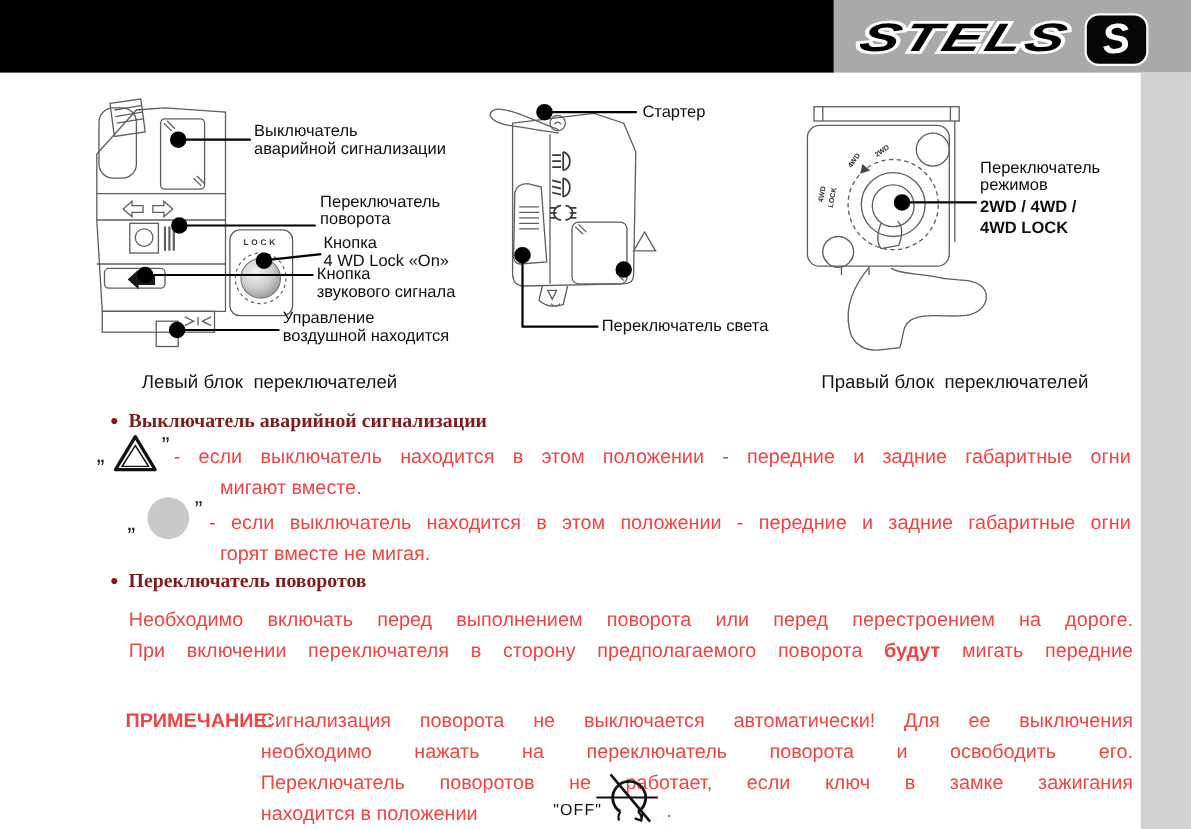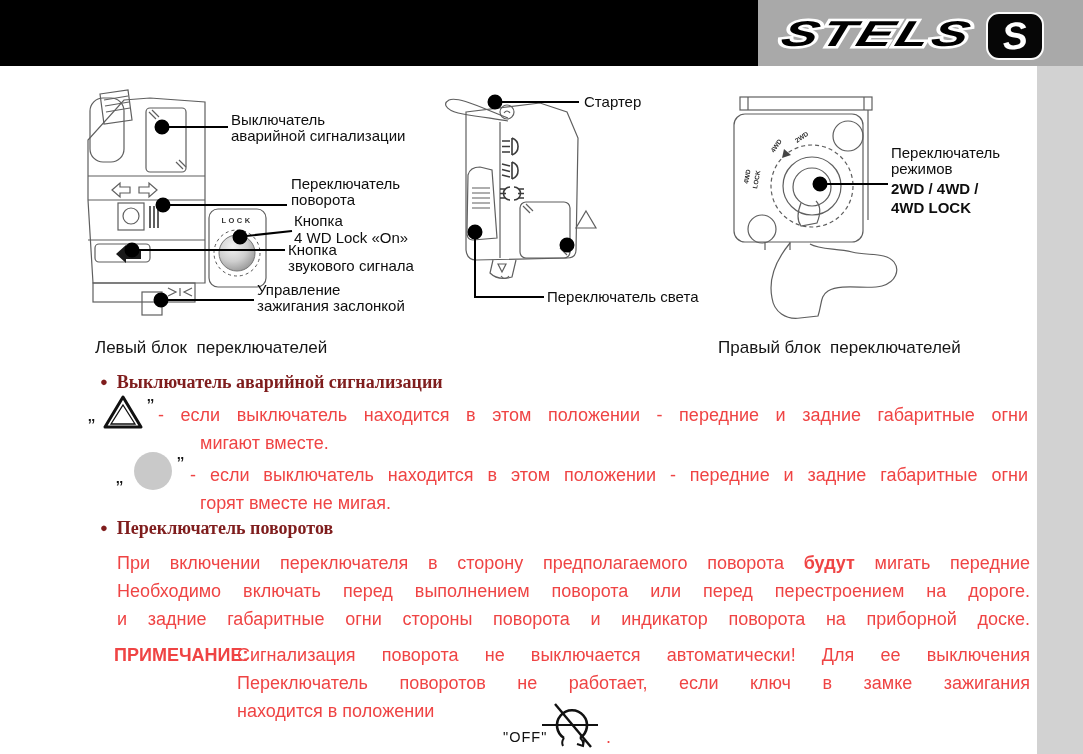--- a/index.html
+++ b/index.html
@@ -8,21 +8,21 @@
           font-family:"Liberation Sans","DejaVu Sans",sans-serif; color:#141414; }
   .abs { position:absolute; }
   .topbar { left:0; top:0; width:758px; height:66px; background:#000; }
   .logoblock { left:758px; top:0; width:325px; height:66px; background:#a9a9a9; }
   .rightstrip { left:1037px; top:66px; width:46px; height:688px; background:#d2d2d2; }
   .badge { left:986px; top:12px; width:58px; height:48px; background:#060606; border:2px solid #fbfbfb;
            border-radius:13px; display:flex; align-items:center; justify-content:center; }
   .badge span { color:#fff; font-weight:bold; font-style:italic; font-size:38px; transform:rotate(-6deg); }
   .lbl { white-space:pre-line; font-size:15px; line-height:16px; color:#0e0e0e; }
   .lbl-b { white-space:pre-line; font-size:15px; line-height:19px; font-weight:bold; color:#0e0e0e; }
-  .caption { width:300px; font-size:17px; color:#161616; white-space:pre; }
+  .caption { width:300px; text-align:center; font-size:17px; color:#161616; white-space:pre; }
   .head { font-size:18px; font-weight:bold; color:#7f1d1d;font-family:Liberation Serif, serif; }
   .head .blt { font-size:13px; vertical-align:2px; margin-right:9px; }
   .body18 { font-size:18px; line-height:28px; color:#ef4444; }
   .just { text-align:justify; text-align-last:justify; }
   .qm { font-size:21px; color:#111; }
   .graycircle { width:38px; height:38px; border-radius:50%; background:#c9c9c9; }
   .offsmall { font-size:14.5px; letter-spacing:1px; color:#111; }
   svg { display:block; }
   .art { pointer-events:none; }
 </style>
@@ -142,21 +142,21 @@
 
   <div class="abs lbl" style="left:231px;top:112px">Выключатель
 аварийной сигнализации</div>
   <div class="abs lbl" style="left:291px;top:176px">Переключатель
 поворота</div>
   <div class="abs lbl" style="left:294px;top:212px;line-height:17px">Кнопка
 4 WD Lock «On»</div>
   <div class="abs lbl" style="left:288px;top:242px">Кнопка
 звукового сигнала</div>
   <div class="abs lbl" style="left:257px;top:282px">Управление
-зажигания заслонкой</div>
+воздушной находится</div>
   <div class="abs lbl" style="left:584px;top:94px">Стартер</div>
   <div class="abs lbl" style="left:547px;top:289px">Переключатель света</div>
   <div class="abs lbl" style="left:891px;top:145px">Переключатель
 режимов</div>
   <div class="abs lbl-b" style="left:891px;top:179px">2WD / 4WD /
 4WD LOCK</div>
 
   <div class="abs caption" style="left:95px;top:338px">Левый блок  переключателей</div>
   <div class="abs caption" style="left:718px;top:338px">Правый блок  переключателей</div>
 
@@ -176,28 +176,28 @@
   <span class="abs qm" style="left:116px;top:464px">„</span>
   <div class="abs graycircle" style="left:134px;top:452px"></div>
   <span class="abs qm" style="left:177px;top:452px">”</span>
   <div class="abs body18 just" style="left:190px;top:461px;width:838px">-  если выключатель находится в этом положении - передние и задние габаритные огни</div>
   <div class="abs head" style="left:100px;top:518px">
     <span class="blt">●</span><span>Переключатель поворотов</span>
   </div>
 
   <div class="abs body18" style="left:200px;top:489px">горят вместе не мигая.</div>
   <div class="abs" style="left:117px;top:549px;width:913px">
+    <div class="body18 just">Необходимо включать перед выполнением поворота или перед перестроением на дороге.</div>
     <div class="body18 just"><span>При включении переключателя в сторону предполагаемого поворота </span><span style="font-weight:bold">будут</span><span> мигать передние</span></div>
-    <div class="body18 just">Необходимо включать перед выполнением поворота или перед перестроением на дороге.</div>
-    <div class="body18 just">и задние габаритные огни стороны поворота и индикатор поворота на приборной доске.</div>
   </div>
 
   <div class="abs body18" style="left:114px;top:641px;font-weight:bold">ПРИМЕЧАНИЕ:</div>
   <div class="abs" style="left:237px;top:641px;width:793px">
     <div class="body18 just">Сигнализация поворота не выключается автоматически!  Для ее выключения</div>
+    <div class="body18 just">необходимо нажать на переключатель поворота и освободить его.</div>
     <div class="body18 just">Переключатель поворотов не работает, если ключ в замке зажигания</div>
     <div class="body18">находится в положении</div>
   </div>
   <span class="abs offsmall" style="left:503px;top:729px">"OFF"</span>
   <svg class="abs" style="left:542px;top:702px" width="58" height="48" viewBox="0 0 58 48">
     <path d="M0,23 H56" stroke="#111" stroke-width="2" fill="none"></path>
     <path d="M22,36 A15,15 0 1 1 38,36" stroke="#111" stroke-width="2.6" fill="none"></path>
     <path d="M22,36 q-3,4 -1,8 M38,36 q4,3 3,8 l-6,-2 m6,2 l1,-6" stroke="#111" stroke-width="2" fill="none"></path>
     <path d="M13,2 L49,45" stroke="#111" stroke-width="2.4" fill="none"></path>
   </svg>

